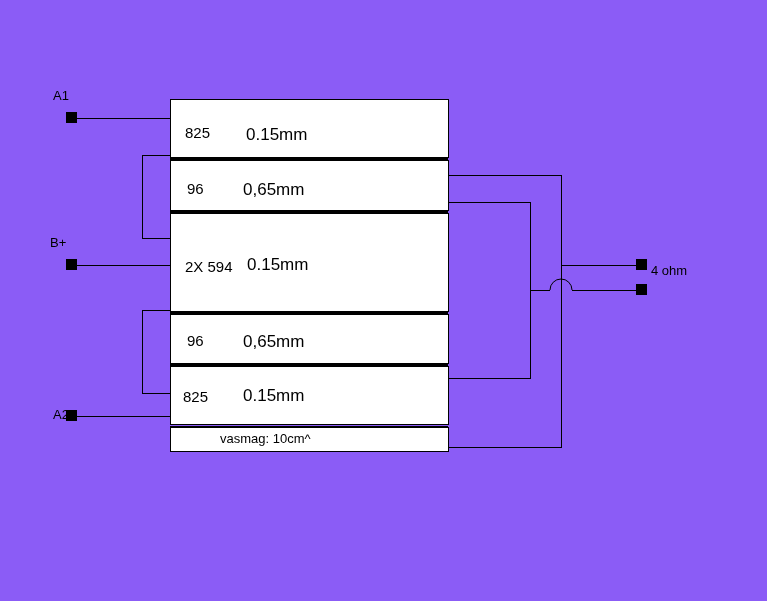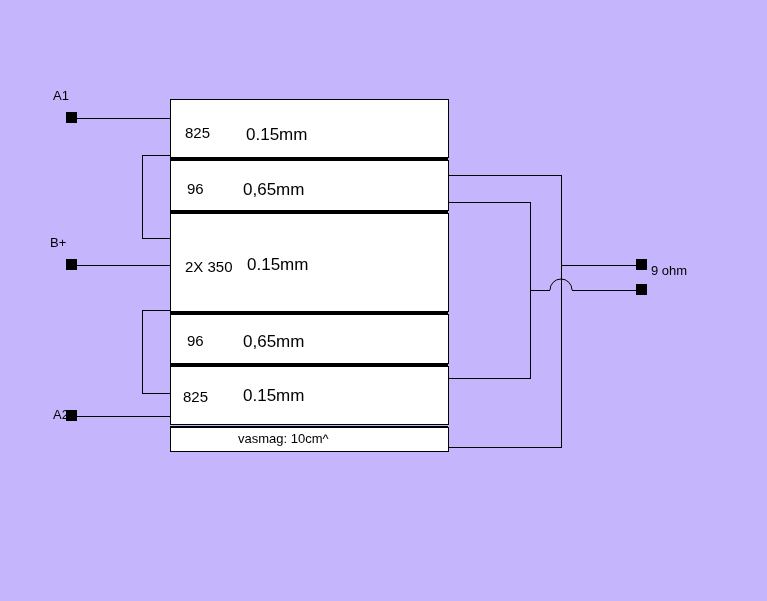--- a/index.html
+++ b/index.html
@@ -8,21 +8,21 @@
     padding: 0;
     background: #ffffff;
   }
   body {
     font-family: "Liberation Sans", sans-serif;
   }
   #canvas {
     position: relative;
     width: 767px;
     height: 601px;
-    background: #c4b5fd;
+    background: #8b5cf6;
     overflow: hidden;
   }
   #schematic {
     position: absolute;
     left: 0;
     top: 0;
     width: 767px;
     height: 601px;
   }
   .wire {
@@ -129,26 +129,26 @@
   <div class="lbl lbl-term" style="left:53px; top:89px;">A1</div>
   <div class="lbl lbl-term" style="left:50px; top:236px;">B+</div>
   <div class="lbl lbl-term" style="left:53px; top:408px;">A2</div>
 
   <div class="lbl lbl-turns" style="left:185px; top:125px;">825</div>
   <div class="lbl lbl-gauge" style="left:246px; top:126px;">0.15mm</div>
 
   <div class="lbl lbl-turns" style="left:187px; top:181px;">96</div>
   <div class="lbl lbl-gauge" style="left:243px; top:181px;">0,65mm</div>
 
-  <div class="lbl lbl-turns" style="left:185px; top:259px;">2X 350</div>
+  <div class="lbl lbl-turns" style="left:185px; top:259px;">2X 594</div>
   <div class="lbl lbl-gauge" style="left:247px; top:256px;">0.15mm</div>
 
   <div class="lbl lbl-turns" style="left:187px; top:333px;">96</div>
   <div class="lbl lbl-gauge" style="left:243px; top:333px;">0,65mm</div>
 
   <div class="lbl lbl-turns" style="left:183px; top:389px;">825</div>
   <div class="lbl lbl-gauge" style="left:243px; top:387px;">0.15mm</div>
 
-  <div class="lbl lbl-core" style="left:238px; top:432px;">vasmag: 10cm^</div>
+  <div class="lbl lbl-core" style="left:220px; top:432px;">vasmag: 10cm^</div>
 
-  <div class="lbl lbl-load" style="left:651px; top:264px;">9 ohm</div>
+  <div class="lbl lbl-load" style="left:651px; top:264px;">4 ohm</div>
 
 </div>
 
 </body></html>

